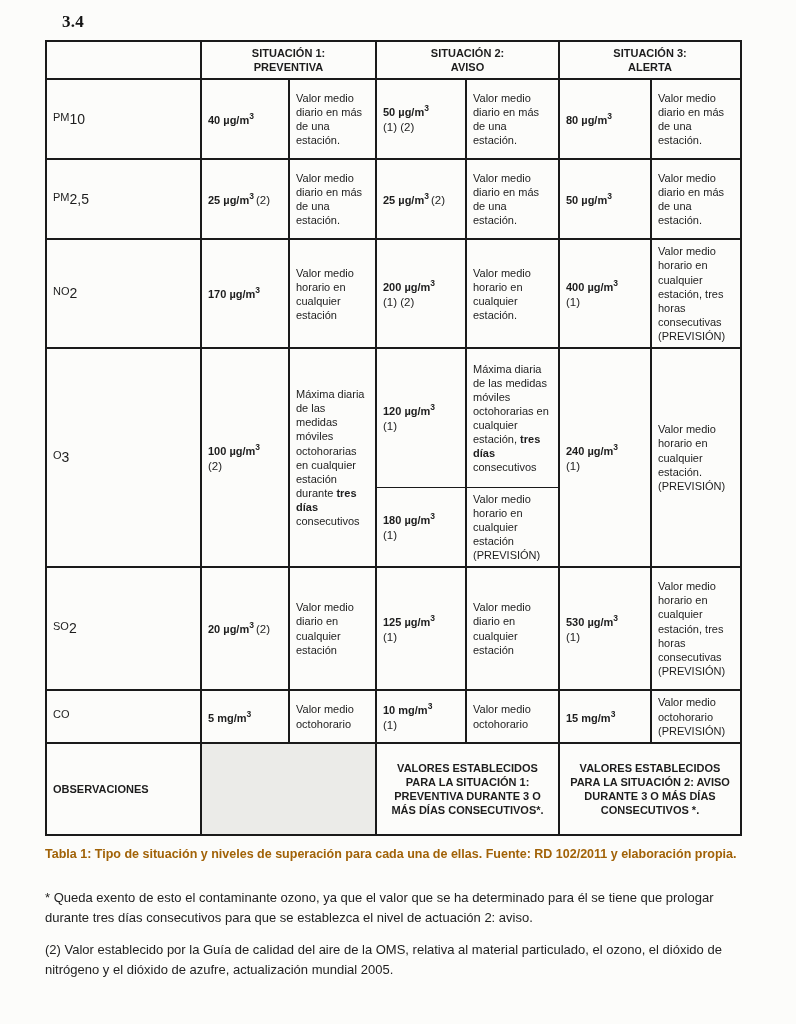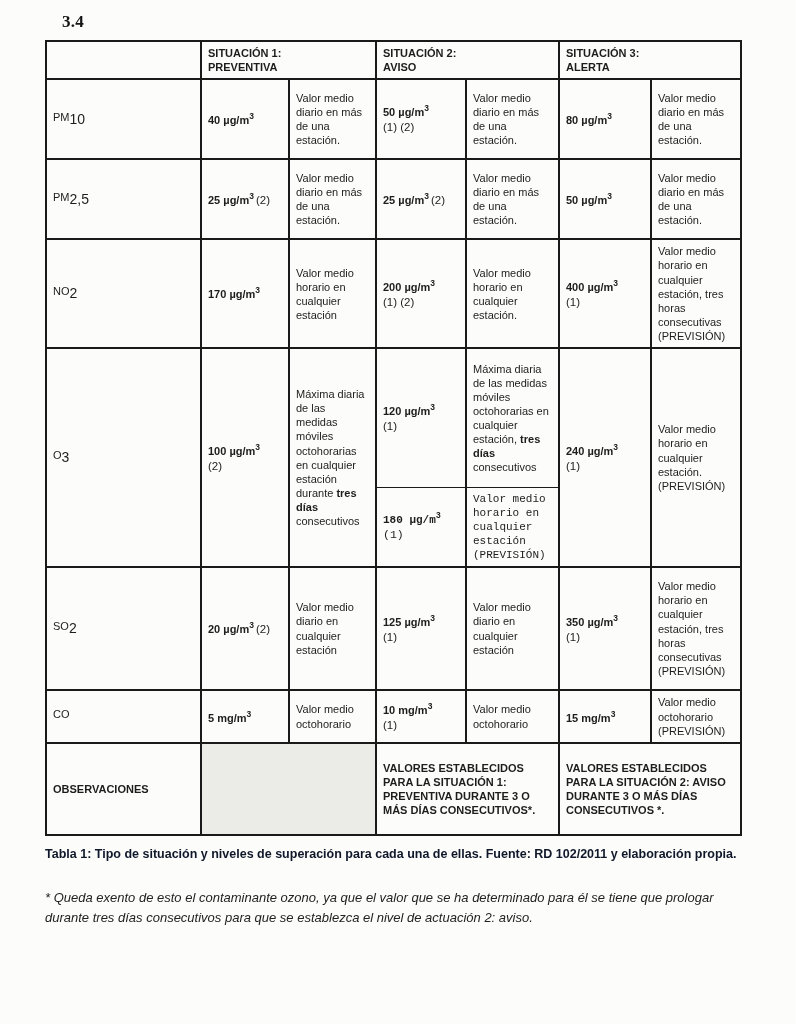--- a/index.html
+++ b/index.html
@@ -47,49 +47,49 @@
   td.val{font-weight:bold;font-size:12.5px;padding-left:8px;}
   td.val sup{font-size:8.5px;font-weight:bold;}
   sub{font-size:14px;}
   .ref-in{font-weight:400;font-size:11.5px;}
   .ref-in:not(:empty){margin-left:2px;}
   .ref-below{display:block;font-weight:400;font-size:11.5px;margin-top:1px;}
   .ref-below:empty{display:none;}
   td.desc{border-left-width:1.5px;}
   td.desc b{font-weight:700;}
   tr.o3a td.subsplit{border-bottom-width:1.6px;}
-  tr.o3b td.subsplit{border-top-width:1.6px;font-family:Liberation Mono, monospace;}
+  tr.o3b td.subsplit{border-top-width:1.6px;}
   td.obs-label{font-weight:bold;font-size:13.5px;padding-left:8px;border-left-width:2.5px;margin-top:45px;}
   td.shade{background:#ebebe8;}
   td.obs-txt{
     font-weight:bold;font-size:12.3px;line-height:1.38;
-    vertical-align:middle;padding:5px 7px;
+    vertical-align:middle;padding:5px 7px;text-align:center;
   }
   .edge-r{border-right-width:2.5px;}
   .edge-b{border-bottom-width:2.5px;}
 
   
-  tr.h-hdr {height:32px;}
+  tr.h-hdr {height:32px;text-align:center;}
   tr.h-pm10{height:80px;}
   tr.h-pm25{height:80px;}
   tr.h-no2 {height:109px;}
   tr.o3a   {height:139px;}
   tr.o3b   {height:76px;}
   tr.h-so2 {height:123px;}
   tr.h-co  {height:53px;}
   tr.h-obs {height:92px;}
 
   
   .caption{
     width:695px;margin:9px 0 0 45px;
-    font-weight:bold;font-size:12.5px;line-height:1.55;color:#0f172a;
+    font-weight:bold;font-size:12.5px;line-height:1.55;color:#a16207;
   }
   .footnotes{margin:24px 0 0 45px;width:712px;}
   .fn{
-    font-style:italic;font-size:13px;line-height:1.5;
+    font-size:13px;line-height:1.5;
     margin:0 0 13px 0;color:#222;
   }
 </style>
 </head>
 <body>
 
 <div class="page">
 
   <div class="heading">
     <span>3.4</span>
@@ -167,21 +167,21 @@
       <td class="val thick-l subsplit"><span>180 µg/m</span><sup>3</sup><span class="ref-below">(1)</span></td>
       <td class="desc subsplit"><span>Valor medio horario en cualquier estación (PREVISIÓN)</span></td>
     </tr>
 
     <tr class="h-so2">
       <td class="pol"><span>SO</span><sub>2</sub></td>
       <td class="val thick-l"><span>20 µg/m</span><sup>3</sup><span class="ref-in">(2)</span></td>
       <td class="desc"><span>Valor medio diario en cualquier estación</span></td>
       <td class="val thick-l"><span>125 µg/m</span><sup>3</sup><span class="ref-in"></span><span class="ref-below">(1)</span></td>
       <td class="desc"><span>Valor medio diario en cualquier estación</span></td>
-      <td class="val thick-l"><span>350 µg/m</span><sup>3</sup><span class="ref-in"></span><span class="ref-below">(1)</span></td>
+      <td class="val thick-l"><span>530 µg/m</span><sup>3</sup><span class="ref-in"></span><span class="ref-below">(1)</span></td>
       <td class="desc edge-r"><span>Valor medio horario en cualquier estación, tres horas consecutivas (PREVISIÓN)</span></td>
     </tr>
 
     <tr class="h-co">
       <td class="pol"><span>CO</span><sub></sub></td>
       <td class="val thick-l"><span>5 mg/m</span><sup>3</sup></td>
       <td class="desc"><span>Valor medio octohorario</span></td>
       <td class="val thick-l"><span>10 mg/m</span><sup>3</sup><span class="ref-below">(1)</span></td>
       <td class="desc"><span>Valor medio octohorario</span></td>
       <td class="val thick-l"><span>15 mg/m</span><sup>3</sup></td>
@@ -194,15 +194,16 @@
       <td class="obs-txt thick-l edge-b" colspan="2"><span>VALORES ESTABLECIDOS PARA LA SITUACIÓN 1: PREVENTIVA DURANTE 3 O MÁS DÍAS CONSECUTIVOS*.</span></td>
       <td class="obs-txt thick-l edge-r edge-b" colspan="2"><span>VALORES ESTABLECIDOS PARA LA SITUACIÓN 2: AVISO DURANTE 3 O MÁS DÍAS CONSECUTIVOS *.</span></td>
     </tr>
   </tbody>
     </table>
 
   <p class="caption">Tabla 1: Tipo de situación y niveles de superación para cada una de ellas. Fuente: RD 102/2011 y elaboración propia.</p>
 
   <div class="footnotes">
     <p class="fn">* Queda exento de esto el contaminante ozono, ya que el valor que se ha determinado para él se tiene que prologar durante tres días consecutivos para que se establezca el nivel de actuación 2: aviso.</p>
+    <p class="fn">(2) Valor establecido por la Guía de calidad del aire de la OMS, relativa al material particulado, el ozono, el dióxido de nitrógeno y el dióxido de azufre, actualización mundial 2005.</p>
   </div>
 
 </div>
 
 </body></html>

